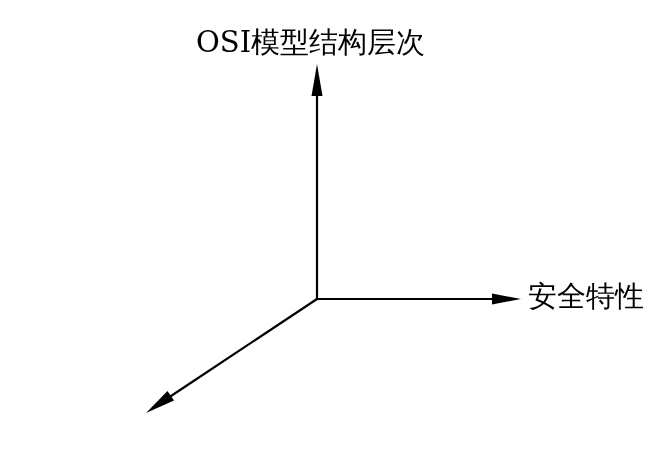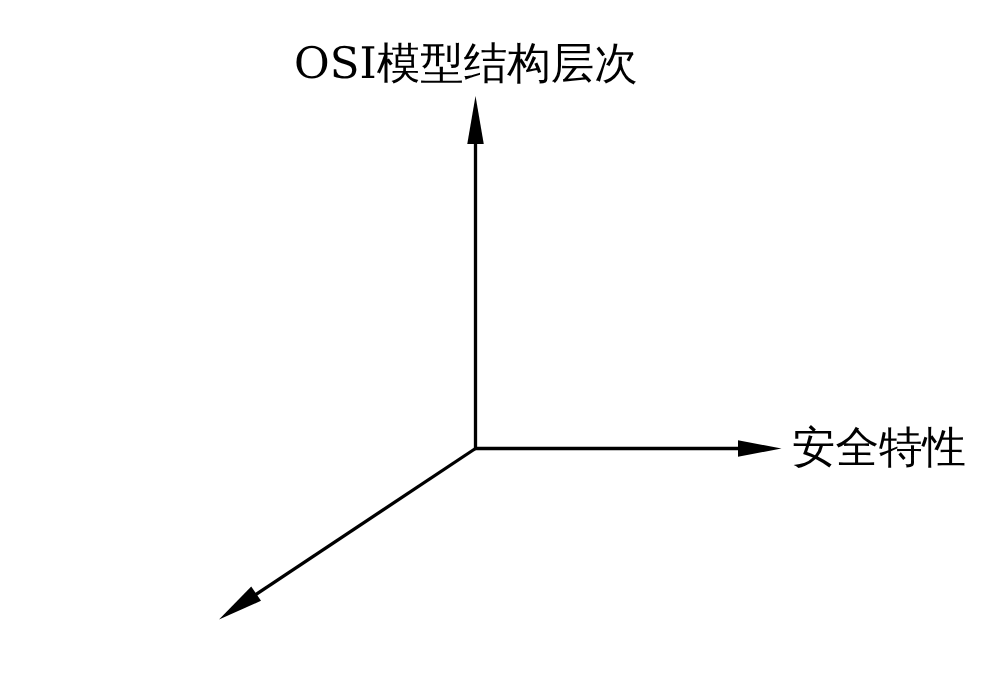--- a/index.html
+++ b/index.html
@@ -7,21 +7,21 @@
     .diagram { position: absolute; left: 16px; top: 0; width: 656px; height: 458px; border-radius: 22px; }
     .label {
       position: absolute;
       font-family: "DejaVu Serif", "Liberation Serif", serif;
       font-size: 29px;
       color: #000000;
       white-space: nowrap;
       line-height: 1;
     }
     #label-y { left: 180px; top: 28px; letter-spacing: 0px; }
-    #label-x { left: 512px; top: 284px; }
+    #label-x { left: 512px; top: 284px; font-family: Liberation Mono, monospace; }
     #label-z { left: 4px; top: 403px; }
   </style>
 </head>
 <body>
 
 <div class="diagram">
   <svg width="656" height="458" viewBox="0 0 656 458">
 
     <g>
       <line x1="301" y1="299" x2="301" y2="90" stroke="#000" stroke-width="2.2"></line>

